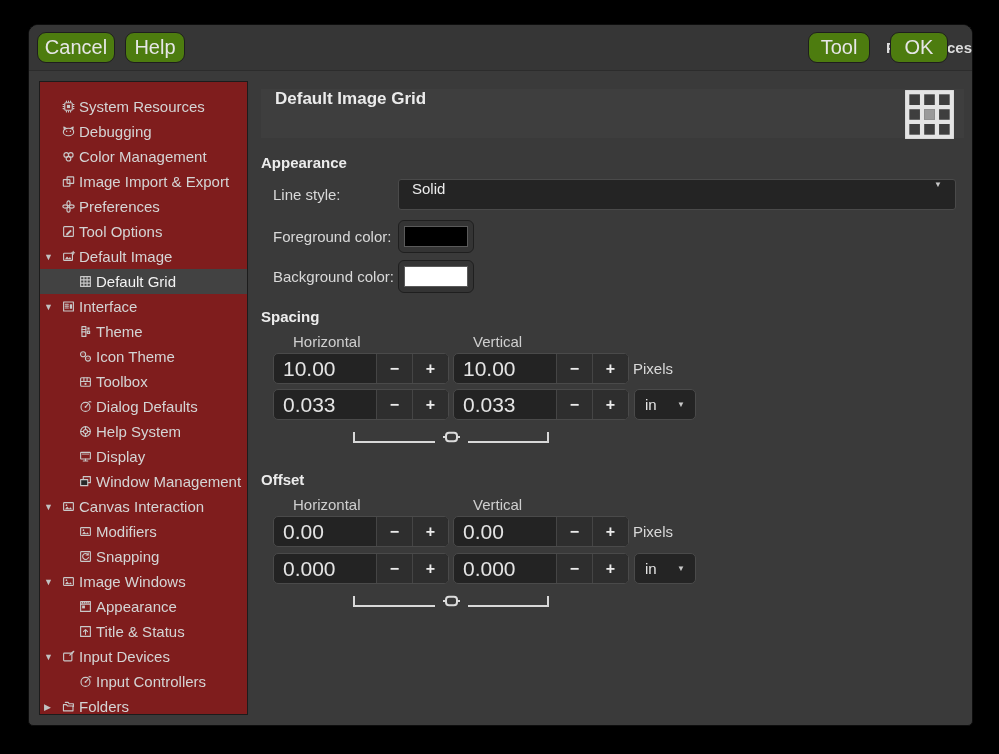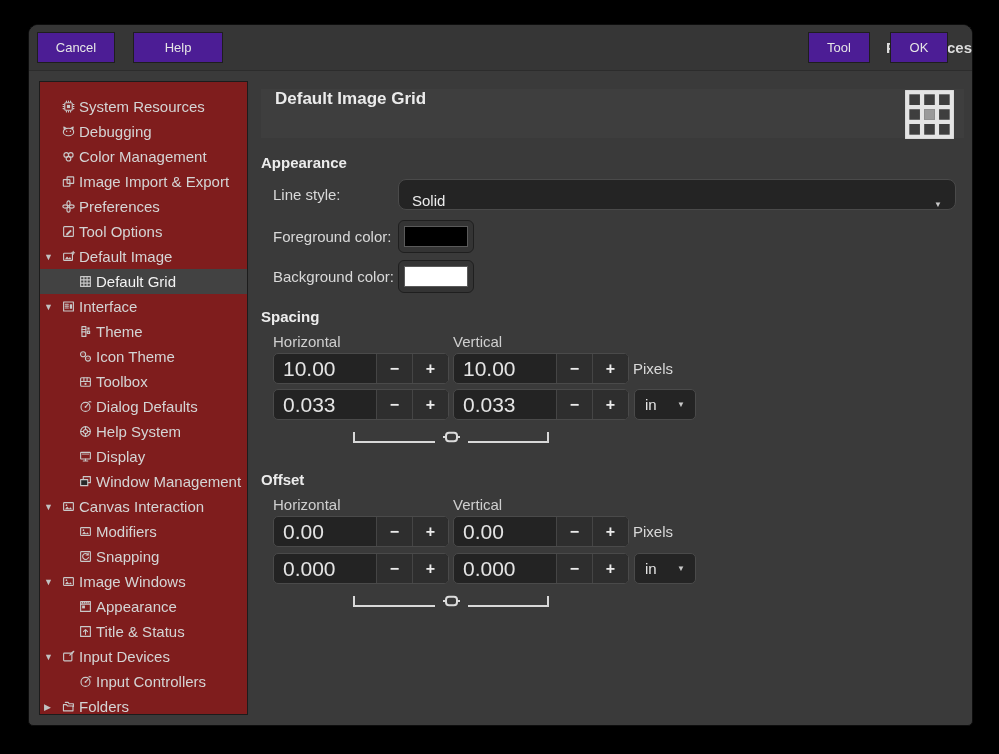--- a/index.html
+++ b/index.html
@@ -2,46 +2,46 @@
 <html><head>
 <meta charset="utf-8">
 <style>
   html,body{margin:0;padding:0;width:999px;height:754px;overflow:hidden;background:#000;
     font-family:"Liberation Sans",sans-serif;}
   .window{position:absolute;left:28px;top:24px;width:945px;height:702px;background:#3a3a3a;
     border:1px solid #0d0d0d;border-radius:10px 10px 5px 5px;box-sizing:border-box;}
   
   .titlebar{position:absolute;left:0;top:0;width:100%;height:46px;background:#363636;
     border-bottom:1px solid #2c2c2c;border-radius:9px 9px 0 0;box-sizing:border-box;}
-  .tbtn{position:absolute;top:7px;height:31px;background:#4c1d95;border:1px solid #1e1e1e;
-    border-radius:0;color:#e6e6e6;font-size:13px;display:flex;align-items:center;
+  .tbtn{position:absolute;top:7px;height:31px;background:#4d7c0f;border:1px solid #1e1e1e;
+    border-radius:9px;color:#e6e6e6;font-size:20px;display:flex;align-items:center;
     justify-content:center;box-sizing:border-box;cursor:default;}
   .wtitle{position:absolute;left:0;right:0;top:0;text-align:right;line-height:46px;
     font-weight:700;font-size:15px;color:#dcdcdc;}
   
   .sidebar{position:absolute;left:10px;top:56px;width:209px;height:634px;background:#7f1d1d;
     border:1px solid #1c1c1c;box-sizing:border-box;padding-top:12px;overflow:hidden;}
   .srow{height:25px;display:flex;align-items:center;color:#d4d4d4;font-size:15px;
     padding-left:4px;white-space:nowrap;cursor:default;}
   .srow.selected{background:#424242;color:#f2f2f2;}
   .exp{width:16px;flex:none;font-size:9px;color:#c2c2c2;}
   .srow.lvl2 .exp{width:33px;}
   .sicon{width:17px;height:16px;flex:none;display:flex;align-items:center;justify-content:center;
     margin-right:2px;}
   
   .main-header{position:absolute;left:232px;top:64px;width:703px;height:49px;background:#3e3e3e;
     display:flex;align-items:flex-start;padding:0 9px 0 14px;box-sizing:border-box;}
   .htitle{font-size:17px;font-weight:700;color:#ebebeb;}
   .hicon{margin-left:auto;display:flex;align-items:center;}
   .sec-label{position:absolute;color:#ececec;font-size:15px;font-weight:700;}
   .flabel{position:absolute;color:#d9d9d9;font-size:15px;line-height:31px;}
-  .col-label{position:absolute;color:#cfcfcf;font-size:15px;}
+  .col-label{position:absolute;color:#cfcfcf;font-size:15px;margin-left:20px;}
   .dropdown{position:absolute;left:369px;top:154px;width:558px;height:31px;background:#242424;
-    border:1px solid #4a4a4a;border-radius:8px;box-sizing:border-box;display:flex;
-    align-items:flex-end;padding:0 13px;color:#ececec;font-size:15px;cursor:default;}
+    border:1px solid #4a4a4a;border-radius:3px;box-sizing:border-box;display:flex;
+    align-items:flex-start;padding:0 13px;color:#ececec;font-size:15px;cursor:default;}
   .arrow{font-size:8px;color:#c8c8c8;}
   .dropdown .arrow{margin-left:auto;}
   .color-btn{position:absolute;left:369px;width:76px;height:33px;background:#343434;
     border:1px solid #1f1f1f;border-radius:6px;box-sizing:border-box;padding:5px;cursor:default;}
   .swatch{width:100%;height:100%;box-sizing:border-box;border:1px solid #5a5a5a;}
   .spin{position:absolute;width:176px;height:31px;background:#232323;border:1px solid #4a4a4a;
     border-radius:5px;display:flex;box-sizing:border-box;overflow:hidden;}
   .spin input{flex:1;min-width:0;background:transparent;border:none;color:#e4e4e4;
     font-family:"Liberation Sans",sans-serif;font-size:21px;padding:0 9px;outline:none;}
   .spin-btn{width:35px;flex:none;background:#2e2e2e;border:none;border-left:1px solid #454545;
@@ -56,21 +56,21 @@
   .bracket.right{border-right:2px solid #d8d8d8;margin-left:7px;}
   .chain-btn{flex:none;display:flex;align-items:center;transform:translateY(5px);cursor:default;}
 </style>
 </head>
 <body>
 
 <div class="window">
 
   <div class="titlebar">
     <div class="tbtn" style="left:8px;width:78px">Cancel</div>
-    <div class="tbtn" style="left:104px;width:90px">Help</div>
+    <div class="tbtn" style="left:96px;width:60px">Help</div>
     <div class="wtitle">Preferences</div>
     <div class="tbtn" style="left:779px;width:62px">Tool</div>
     <div class="tbtn" style="left:861px;width:58px">OK</div>
   </div>
 
   <div class="sidebar">
       <div class="srow lvl1">
         <span class="exp"></span>
         <span class="sicon">
           <svg width="15" height="15" viewBox="0 0 16 16" fill="none" stroke="#c9c9c9" stroke-width="1.2" stroke-linecap="round" stroke-linejoin="round">

